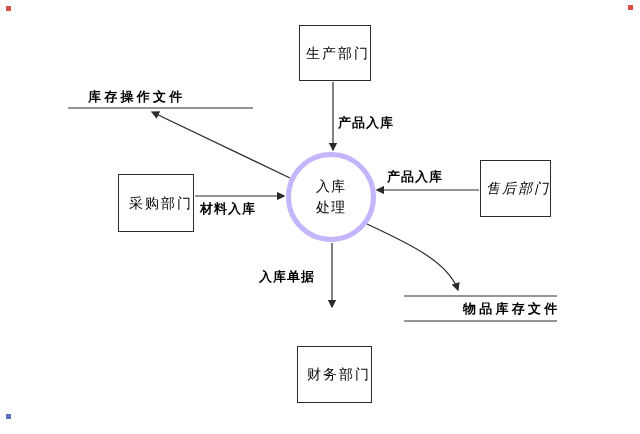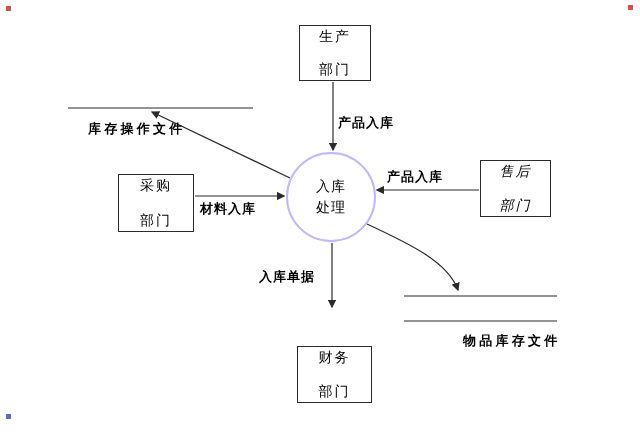--- a/index.html
+++ b/index.html
@@ -17,30 +17,30 @@
     position: absolute;
     left: 0; top: 0;
     width: 640px; height: 434px;
     pointer-events: none;
   }
   .node-box {
     position: absolute;
     border: 1px solid #2b2b2b;
     background: #ffffff;
     display: flex;
-    flex-direction: column;
+    flex-direction: row;
     align-items: center;
-    justify-content: space-between;
+    justify-content: flex-end;
     font-size: 14px;
     letter-spacing: 2px;
     line-height: 1.5;
   }
   .process-circle {
     position: absolute;
-    border: 2px solid #c4b5fd;
+    border: 5px solid #c4b5fd;
     border-radius: 50%;
     background: transparent;
     display: flex;
     flex-direction: column;
     align-items: center;
     justify-content: center;
     font-size: 14px;
     letter-spacing: 1px;
     line-height: 1.5;
   }
@@ -49,21 +49,20 @@
     font-size: 13px;
     font-weight: bold;
     letter-spacing: 1px;
     white-space: nowrap;
   }
   .store-label {
     position: absolute;
     font-size: 13px;
     font-weight: bold;
     white-space: pre;
-    margin-top: 32px;
   }
   .caption {
     position: absolute;
     left: 0;
     top: 386px;
     width: 100%;
     text-align: center;
     font-size: 16px;
     font-weight: bold;
     letter-spacing: 0.5px;

